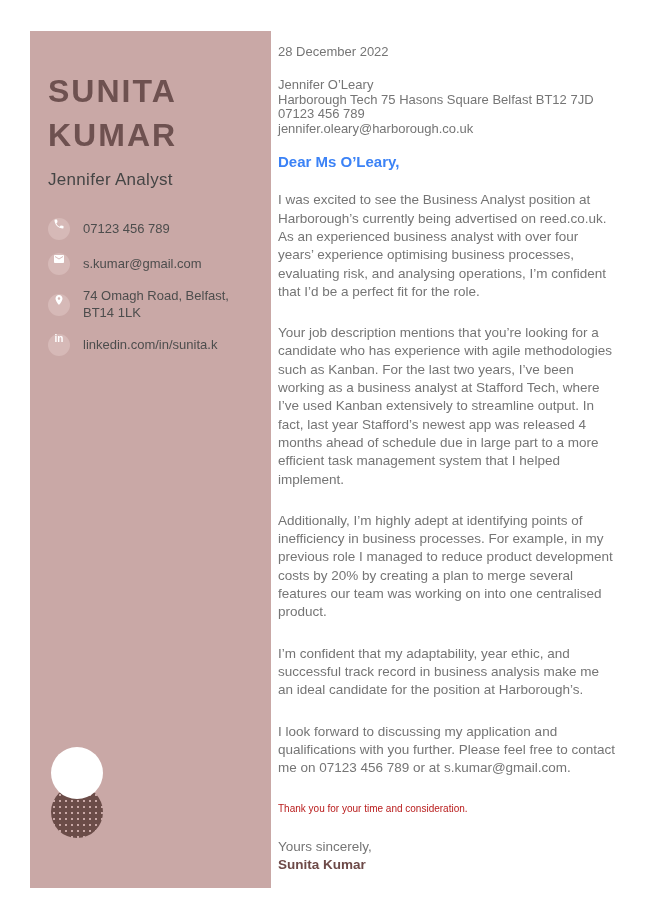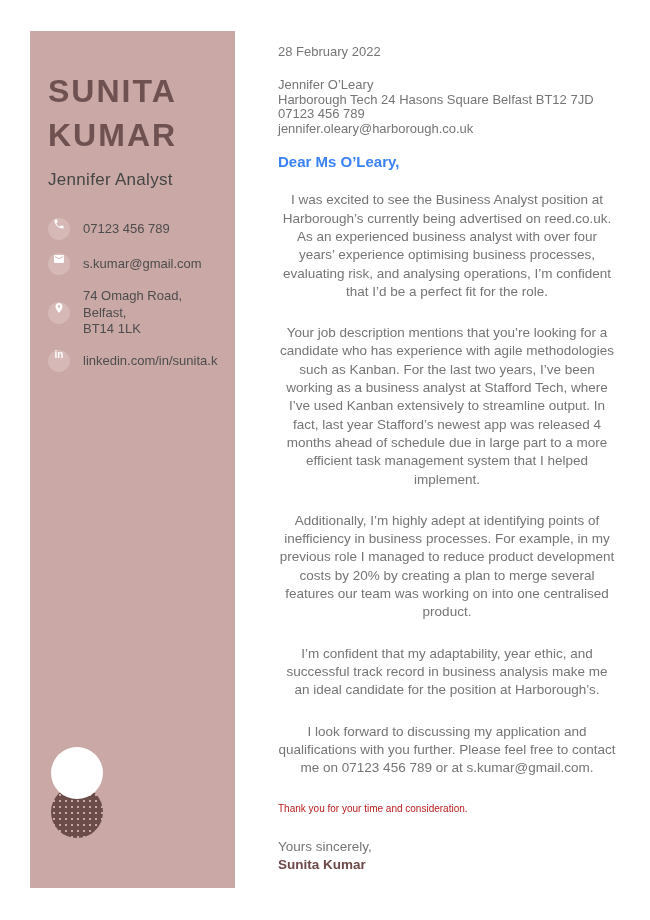--- a/index.html
+++ b/index.html
@@ -13,21 +13,21 @@
     width: 650px;
     height: 920px;
     background: #ffffff;
     overflow: hidden;
   }
   
   .sidebar {
     position: absolute;
     left: 30px;
     top: 31px;
-    width: 205px;
+    width: 241px;
     height: 857px;
     background: #c9a8a6;
     box-sizing: border-box;
     padding: 38px 16px 0 18px;
   }
   .candidate-name {
     font-size: 32px;
     font-weight: bold;
     letter-spacing: 2px;
     line-height: 1.38;
@@ -117,21 +117,20 @@
     font-size: 15px;
     font-weight: bold;
     color: #3b82f6;
     margin: 0 0 21px 0;
   }
   .paragraph {
     font-size: 13.5px;
     color: #757575;
     line-height: 18.3px;
     margin: 0 0 23px 0;
-    text-align: center;
   }
   .thanks {
     font-size: 10px;
     color: #b91c1c;
     line-height: 18.3px;
     margin: 11px 0 19px 0;
   }
   .valediction {
     font-size: 13.5px;
     color: #757575;
@@ -193,25 +192,25 @@
         <span class="contact-text">linkedin.com/in/sunita.k</span>
       </div>
 
     </div>
 
     <div class="deco-circle dotted"></div>
     <div class="deco-circle white"></div>
   </div>
 
   <div class="content">
-    <div class="date">28 February 2022</div>
+    <div class="date">28 December 2022</div>
 
     <div class="recipient">
       <div class="recipient-line">Jennifer O’Leary</div>
-      <div class="recipient-line">Harborough Tech 24 Hasons Square Belfast BT12 7JD</div>
+      <div class="recipient-line">Harborough Tech 75 Hasons Square Belfast BT12 7JD</div>
       <div class="recipient-line">07123 456 789</div>
       <div class="recipient-line">jennifer.oleary@harborough.co.uk</div>
     </div>
 
     <div class="salutation">Dear Ms O’Leary,</div>
 
     <p class="paragraph">I was excited to see the Business Analyst position at Harborough’s currently being advertised on reed.co.uk. As an experienced business analyst with over four years’ experience optimising business processes, evaluating risk, and analysing operations, I’m confident that I’d be a perfect fit for the role.</p>
     <p class="paragraph">Your job description mentions that you’re looking for a candidate who has experience with agile methodologies such as Kanban. For the last two years, I’ve been working as a business analyst at Stafford Tech, where I’ve used Kanban extensively to streamline output. In fact, last year Stafford’s newest app was released 4 months ahead of schedule due in large part to a more efficient task management system that I helped implement.</p>
     <p class="paragraph">Additionally, I’m highly adept at identifying points of inefficiency in business processes. For example, in my previous role I managed to reduce product development costs by 20% by creating a plan to merge several features our team was working on into one centralised product.</p>
     <p class="paragraph">I’m confident that my adaptability, year ethic, and successful track record in business analysis make me an ideal candidate for the position at Harborough’s.</p>

